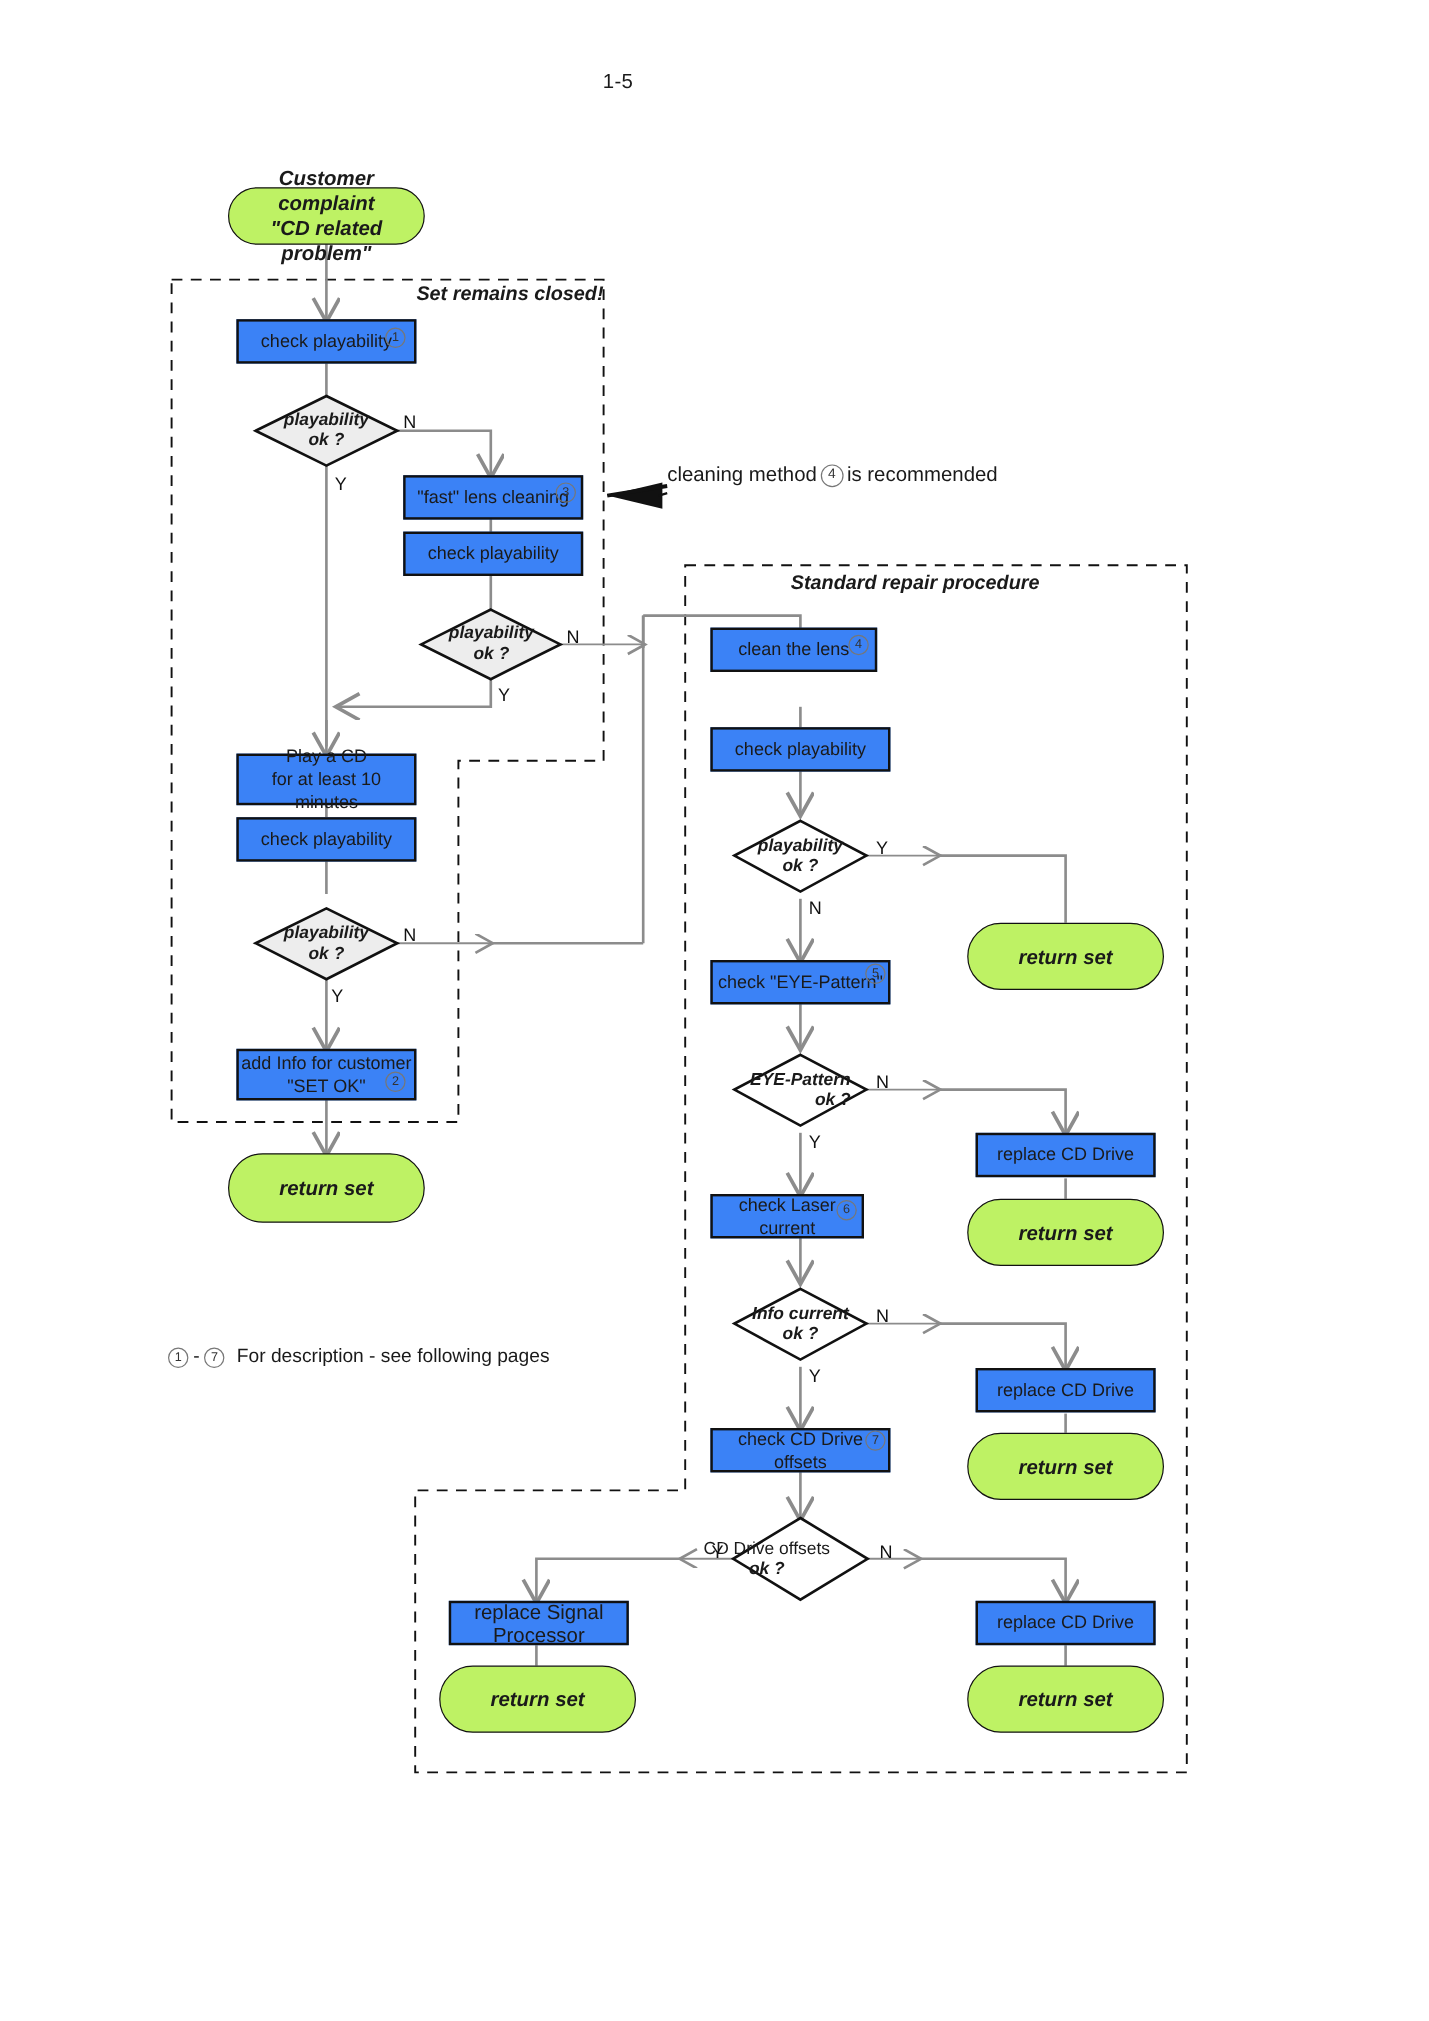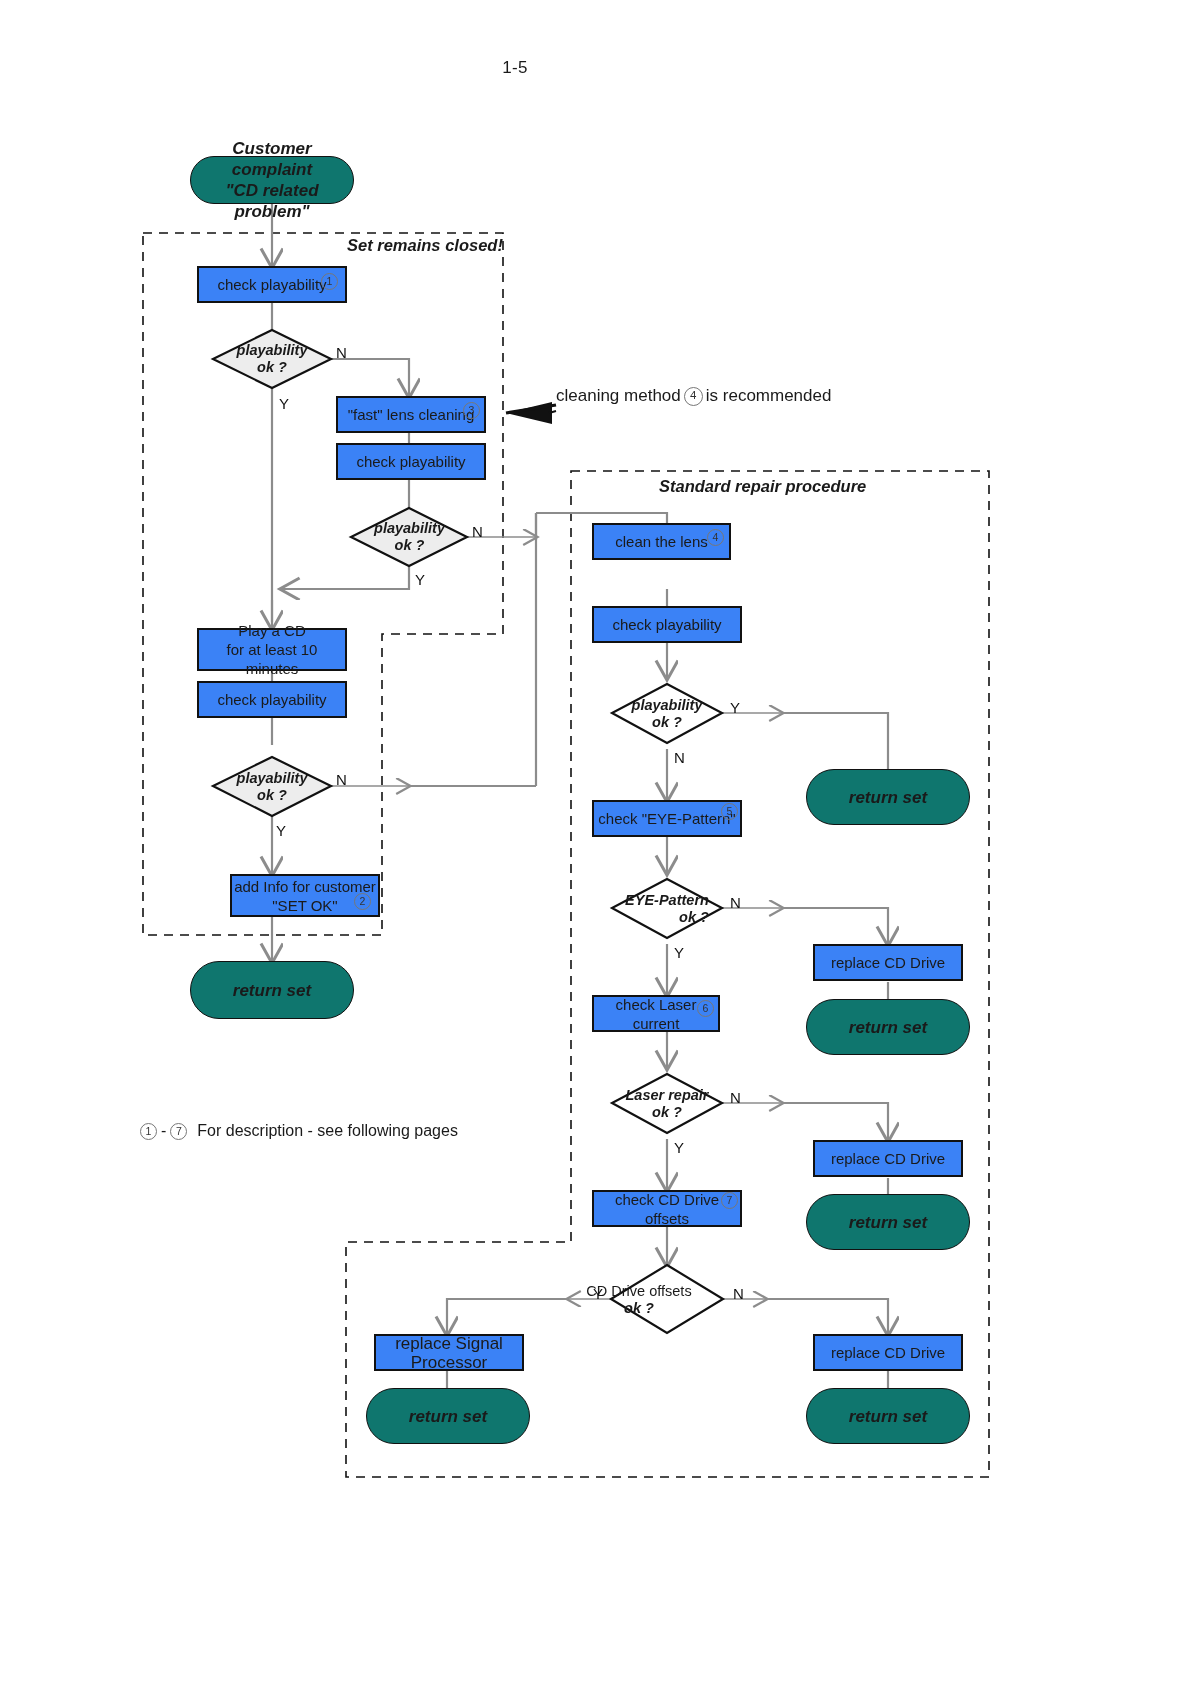--- a/index.html
+++ b/index.html
@@ -42,21 +42,21 @@
 
   
   .node{position:absolute;box-sizing:border-box;}
   .proc{
     border:2.2px solid #111;background:#3b82f6;
     display:flex;align-items:center;justify-content:center;
     font-size:15px;line-height:19px;text-align:center;
   }
   .proc .reftag{position:absolute;right:7px;}
   .term{
-    border:1.7px solid #111;background:#0f766e;border-radius:999px;
+    border:1.7px solid #111;background:#bef264;border-radius:999px;
     display:flex;align-items:center;justify-content:center;
     font-size:17px;font-weight:bold;font-style:italic;text-align:center;
     line-height:21px;
   }
   .dec{
     display:flex;align-items:center;justify-content:center;
     font-size:14.5px;font-weight:bold;font-style:italic;
     line-height:17px;text-align:center;
     position:absolute;pointer-events:none;
   }
@@ -252,21 +252,21 @@
 
   <div class="dec" style="left:213px;top:757px;width:118px;height:59px;">
     <div>
       <div>playability</div>
       <div>ok ?</div>
     </div>
   </div>
   <div class="edgelabel" style="left:336px;top:772px;">N</div>
   <div class="edgelabel" style="left:276px;top:823px;">Y</div>
 
-  <div class="node proc" style="left:197px;top:874px;width:150px;height:43px;margin-left:33px;">
+  <div class="node proc" style="left:197px;top:874px;width:150px;height:43px;">
     <div>
       <div>add Info for customer</div>
       <div>"SET OK"</div>
     </div>
     <span class="refnum reftag" style="bottom:5px;right:7px;position:absolute;">2</span>
   </div>
 
   <div class="node term" style="left:190px;top:961px;width:164px;height:58px;">
     <span>return set</span>
   </div>
@@ -315,21 +315,21 @@
     <span>return set</span>
   </div>
 
   <div class="node proc" style="left:592px;top:995px;width:128px;height:37px;">
     <span>check Laser current</span>
     <span class="refnum reftag" style="top:3px;right:4px;">6</span>
   </div>
 
   <div class="dec" style="left:612px;top:1074px;width:110px;height:59px;">
     <div>
-      <div>Laser repair</div>
+      <div>Info current</div>
       <div>ok ?</div>
     </div>
   </div>
   <div class="edgelabel" style="left:730px;top:1090px;">N</div>
   <div class="edgelabel" style="left:674px;top:1140px;">Y</div>
 
   <div class="node proc" style="left:813px;top:1140px;width:150px;height:37px;">
     <span>replace CD Drive</span>
   </div>
 

